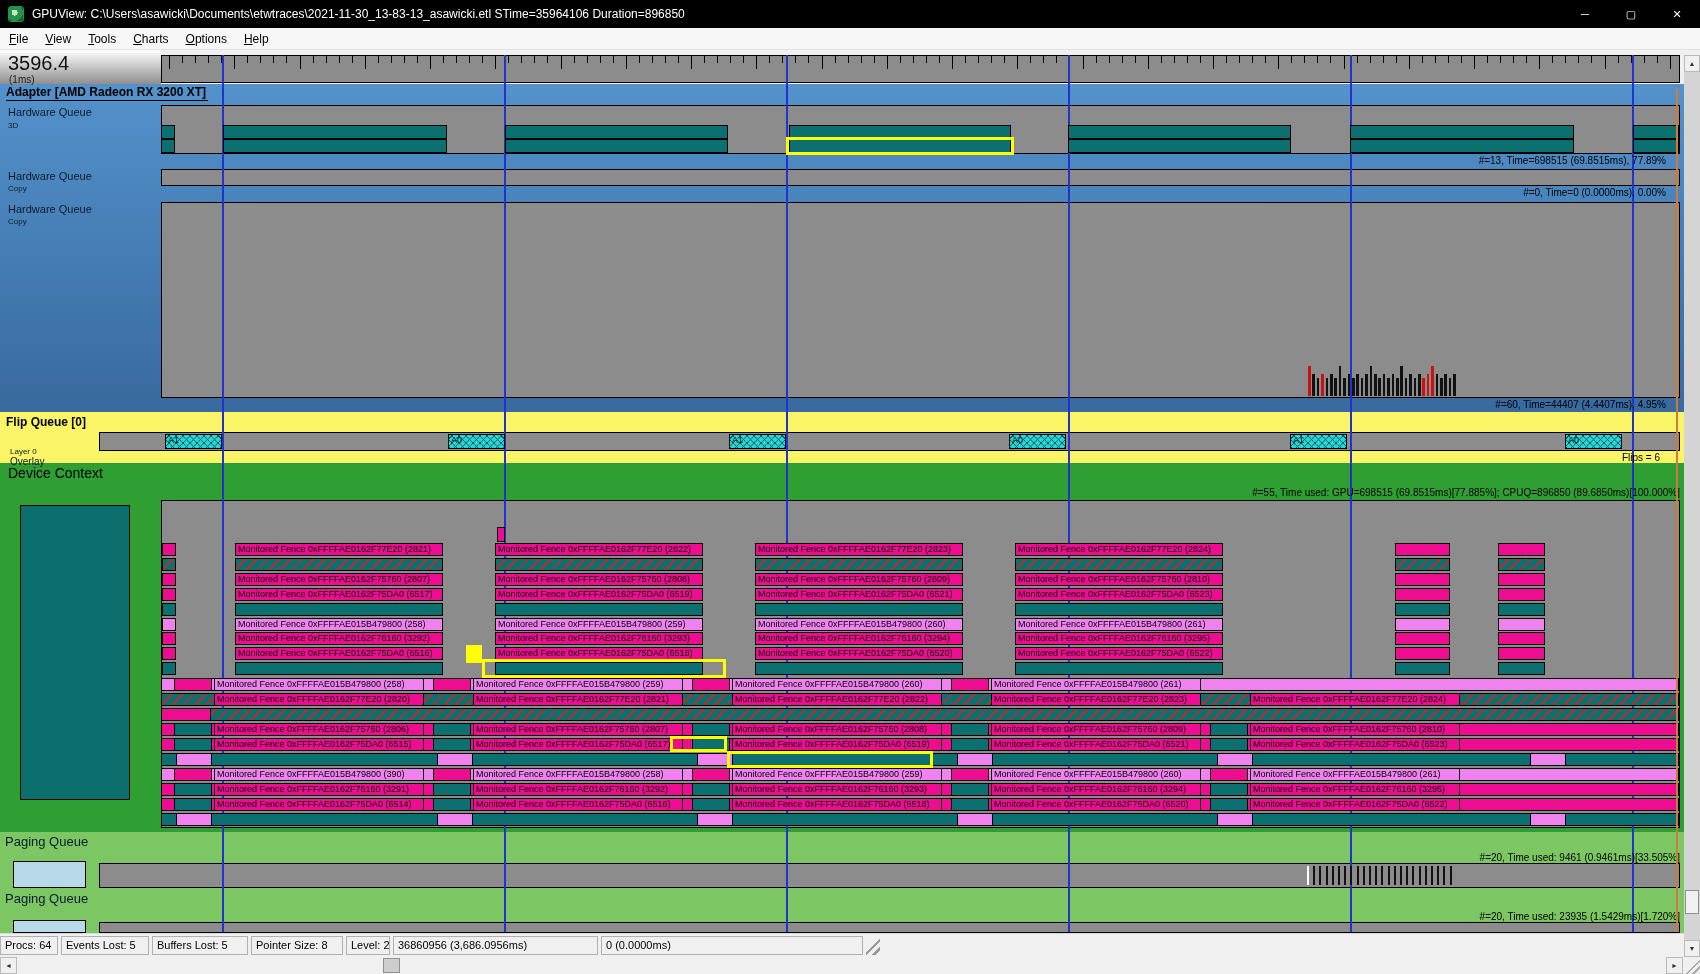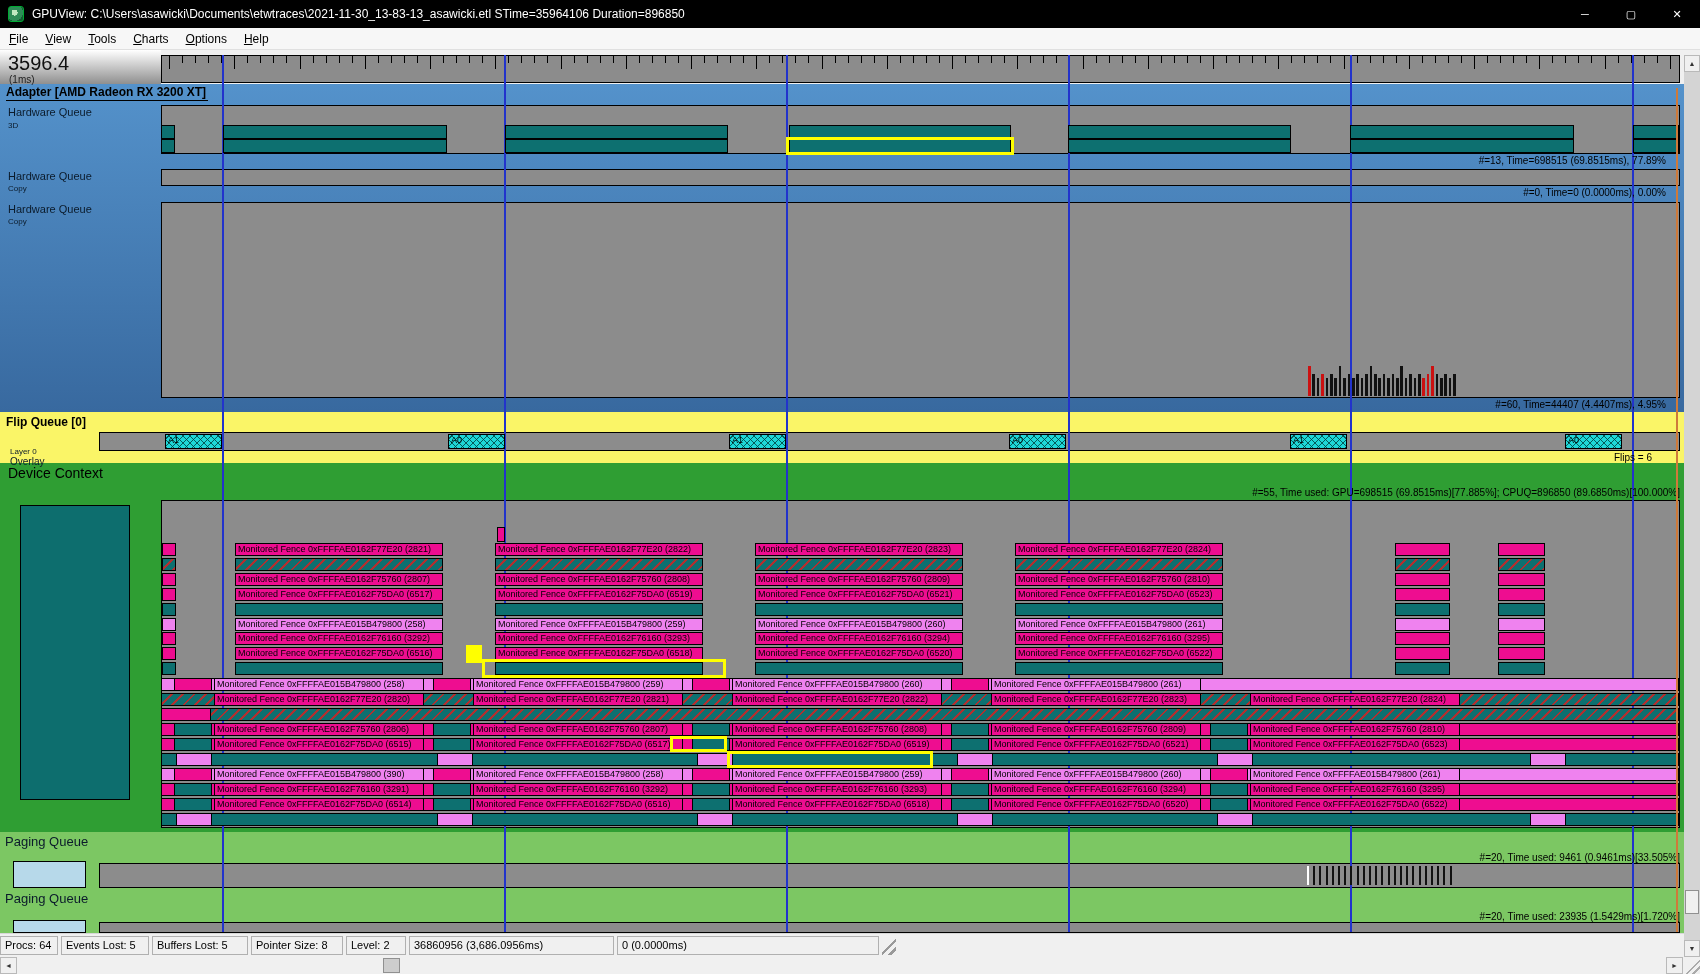--- a/index.html
+++ b/index.html
@@ -301,21 +301,21 @@
       </div>
       <div class="seg cyanx" style="left: 1009px; top: 434px; width: 57px; height: 15px;">
         <span class="lbl">A0</span>
       </div>
       <div class="seg cyanx" style="left: 1290px; top: 434px; width: 57px; height: 15px;">
         <span class="lbl">A1</span>
       </div>
       <div class="seg cyanx" style="left: 1565px; top: 434px; width: 57px; height: 15px;">
         <span class="lbl">A0</span>
       </div>
-      <div class="stats" style="right: 48px; top: 452px;">Flips = 6</div>
+      <div class="stats" style="right: 40px; top: 452px;">Flips = 6</div>
       <div class="stats" style="right: 20px; top: 487px;">#=55, Time used: GPU=698515 (69.8515ms)[77.885%]; CPUQ=896850 (89.6850ms)[100.000%]</div>
       <div class="graybox" style="left: 161px; top: 500px; width: 1519px; height: 328px;"></div>
       <div class="tealblock"></div>
       <div class="seg pink" style="left: 162px; top: 543px; width: 14px; height: 13px;"></div>
       <div class="seg pink" style="left: 235px; top: 543px; width: 208px; height: 13px;">
         <span class="lbl">Monitored Fence 0xFFFFAE0162F77E20 (2821)</span>
       </div>
       <div class="seg pink" style="left: 495px; top: 543px; width: 208px; height: 13px;">
         <span class="lbl">Monitored Fence 0xFFFFAE0162F77E20 (2822)</span>
       </div>
@@ -618,21 +618,21 @@
       <div class="bluebox" style="left: 13px; top: 920px; width: 73px; height: 13px;"></div>
       <div class="orangeline"></div>
     </div>
 
   <div class="abs statusbar">
     <span id="statussegs" style="display: flex;">
         <div class="statusseg" style="width: 58px;">Procs: 64</div>
         <div class="statusseg" style="width: 88px;">Events Lost: 5</div>
         <div class="statusseg" style="width: 96px;">Buffers Lost: 5</div>
         <div class="statusseg" style="width: 92px;">Pointer Size: 8</div>
-        <div class="statusseg" style="width: 60px;">Level: 2</div>
+        <div class="statusseg" style="width: 44px;">Level: 2</div>
         <div class="statusseg" style="width: 205px;">36860956 (3,686.0956ms)</div>
         <div class="statusseg" style="width: 262px;">0 (0.0000ms)</div>
       </span>
     <div class="grip"></div>
   </div>
 
   <div class="abs vscroll">
     <div class="sbtn" style="left:0;top:0;width:16px;height:17px;">▲</div>
     <div class="sthumb" style="left:1px;top:835px;width:14px;height:24px;"></div>
     <div class="sbtn" style="left:0;top:885px;width:16px;height:17px;">▼</div>

